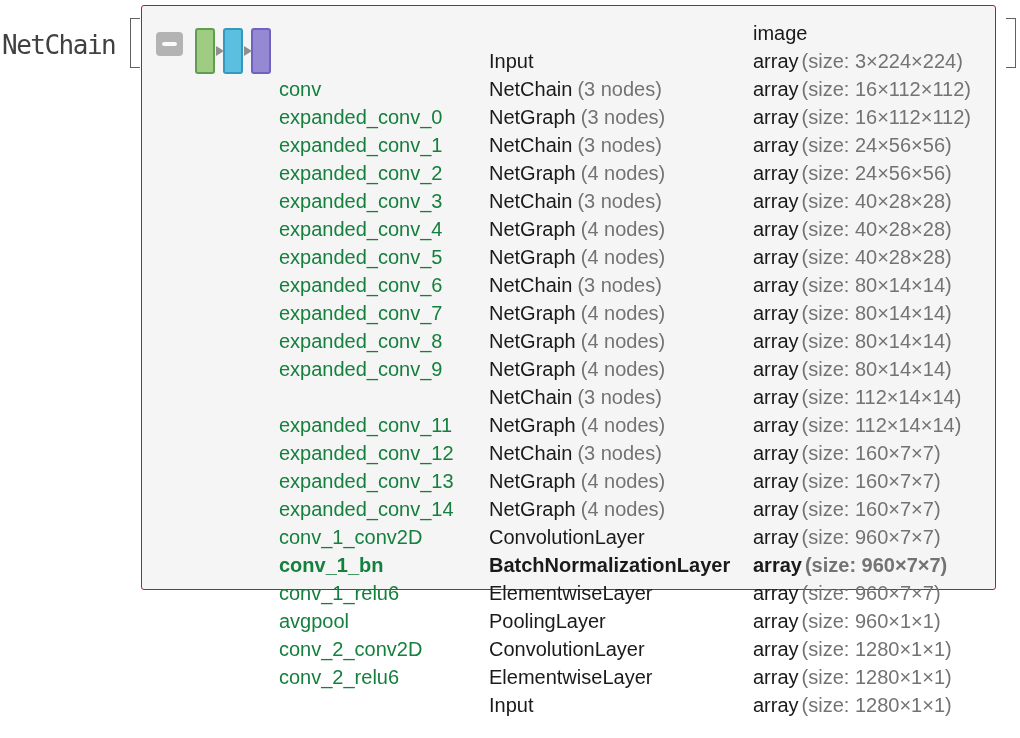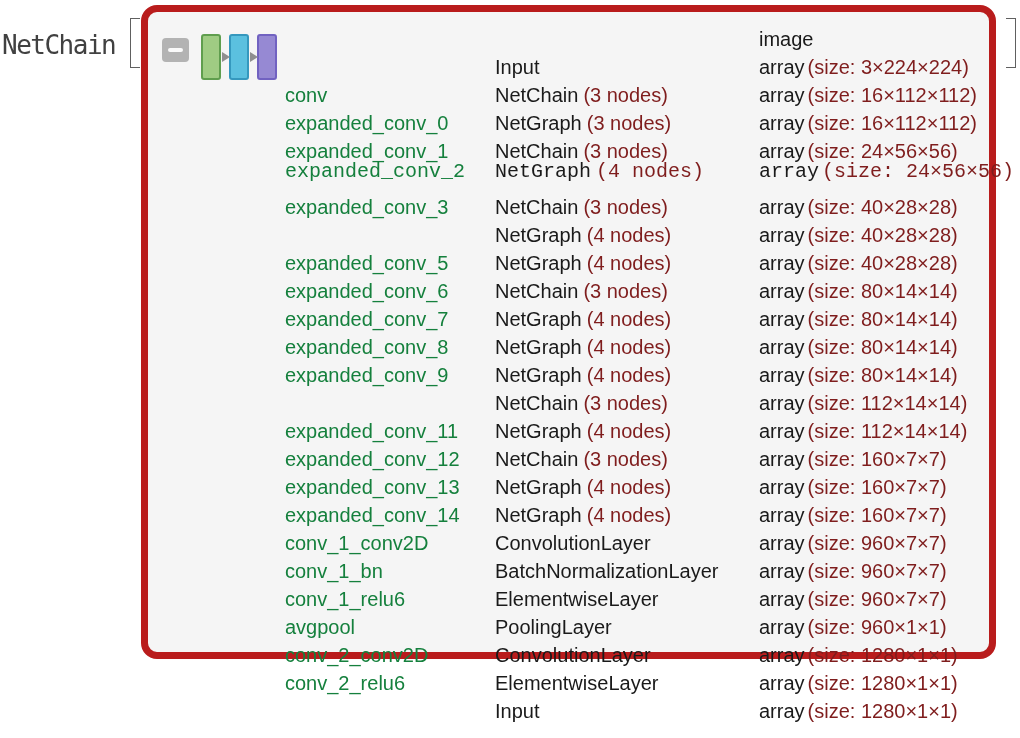--- a/index.html
+++ b/index.html
@@ -21,24 +21,24 @@
     border-top:1.6px solid #606060;
     border-bottom:1.6px solid #606060;
   }
   .bracket.close{
     left:1006px;
     border-right:1.6px solid #606060;
     border-top:1.6px solid #606060;
     border-bottom:1.6px solid #606060;
   }
   .panel{
-    position:absolute;left:141px;top:5px;width:855px;height:654px;
+    position:absolute;left:141px;top:5px;width:855px;height:585px;
     background:#f5f5f5;
-    border:7px solid #b91c1c;
-    border-radius:16px;
+    border:1px solid #b91c1c;
+    border-radius:3px;
     box-sizing:border-box;
   }
   .collapse-btn{
     position:absolute;left:14px;top:26px;width:27px;height:24px;
     border-radius:4px;border:none;cursor:pointer;
     display:flex;align-items:center;justify-content:center;
     padding:0;
   }
   .collapse-btn .minus{
     width:15px;height:4.5px;border-radius:2px;background:#fafafa;
@@ -55,21 +55,21 @@
     border-left:8px solid #8f8f8f;
   }
   .row{
     position:absolute;left:0;width:100%;height:28px;line-height:28px;
     font-size:20px;white-space:nowrap;
   }
   .cell{position:absolute;top:0;line-height:28px;}
   .cell.name{left:137px;color:#15803d;}
   .cell.type{left:347px;color:#1a1a1a;}
   .cell.value{left:611px;color:#1a1a1a;}
-  .muted{color:#7f1d1d;margin-left:5px;}
+  .muted{color:#737373;margin-left:5px;}
   .muted.size{margin-left:3px;}
 </style>
 </head>
 <body>
 
 <span class="head-label">NetChain</span>
 <div class="bracket open"></div>
 <div class="bracket close"></div>
 
 <div class="panel">
@@ -105,31 +105,32 @@
       <div class="row" style="top: 97px; text-align: center;">
     <span class="cell name">expanded_conv_0</span>
     <span class="cell type"><span>NetGraph</span><span class="muted">(3 nodes)</span></span>
     <span class="cell value"><span>array</span><span class="muted size">(size: 16×112×112)</span></span>
   </div>
       <div class="row" style="top: 125px;">
     <span class="cell name">expanded_conv_1</span>
     <span class="cell type"><span>NetChain</span><span class="muted">(3 nodes)</span></span>
     <span class="cell value"><span>array</span><span class="muted size">(size: 24×56×56)</span></span>
   </div>
-      <div class="row" style="top: 146px; font-family: Liberation Mono, monospace;">
+      <div class="row" style="top: 153px;">
     <span class="cell name">expanded_conv_2</span>
     <span class="cell type"><span>NetGraph</span><span class="muted">(4 nodes)</span></span>
     <span class="cell value"><span>array</span><span class="muted size">(size: 24×56×56)</span></span>
   </div>
       <div class="row" style="top: 181px; text-align: right;">
     <span class="cell name">expanded_conv_3</span>
     <span class="cell type"><span>NetChain</span><span class="muted">(3 nodes)</span></span>
     <span class="cell value"><span>array</span><span class="muted size">(size: 40×28×28)</span></span>
   </div>
       <div class="row" style="top: 209px;">
+    <span class="cell name">expanded_conv_4</span>
     <span class="cell type"><span>NetGraph</span><span class="muted">(4 nodes)</span></span>
     <span class="cell value"><span>array</span><span class="muted size">(size: 40×28×28)</span></span>
   </div>
       <div class="row" style="top: 237px;">
     <span class="cell name">expanded_conv_5</span>
     <span class="cell type"><span>NetGraph</span><span class="muted">(4 nodes)</span></span>
     <span class="cell value"><span>array</span><span class="muted size">(size: 40×28×28)</span></span>
   </div>
       <div class="row" style="top: 265px;">
     <span class="cell name">expanded_conv_6</span>
@@ -173,21 +174,21 @@
       <div class="row" style="top: 489px;">
     <span class="cell name">expanded_conv_14</span>
     <span class="cell type"><span>NetGraph</span><span class="muted">(4 nodes)</span></span>
     <span class="cell value"><span>array</span><span class="muted size">(size: 160×7×7)</span></span>
   </div>
       <div class="row" style="top: 517px;">
     <span class="cell name">conv_1_conv2D</span>
     <span class="cell type"><span>ConvolutionLayer</span></span>
     <span class="cell value"><span>array</span><span class="muted size">(size: 960×7×7)</span></span>
   </div>
-      <div class="row" style="top: 545px;">
+      <div class="row" style="top: 545px; font-weight: bold;">
     <span class="cell name">conv_1_bn</span>
     <span class="cell type"><span>BatchNormalizationLayer</span></span>
     <span class="cell value"><span>array</span><span class="muted size">(size: 960×7×7)</span></span>
   </div>
       <div class="row" style="top: 573px;">
     <span class="cell name">conv_1_relu6</span>
     <span class="cell type"><span>ElementwiseLayer</span></span>
     <span class="cell value"><span>array</span><span class="muted size">(size: 960×7×7)</span></span>
   </div>
       <div class="row" style="top: 601px;">

